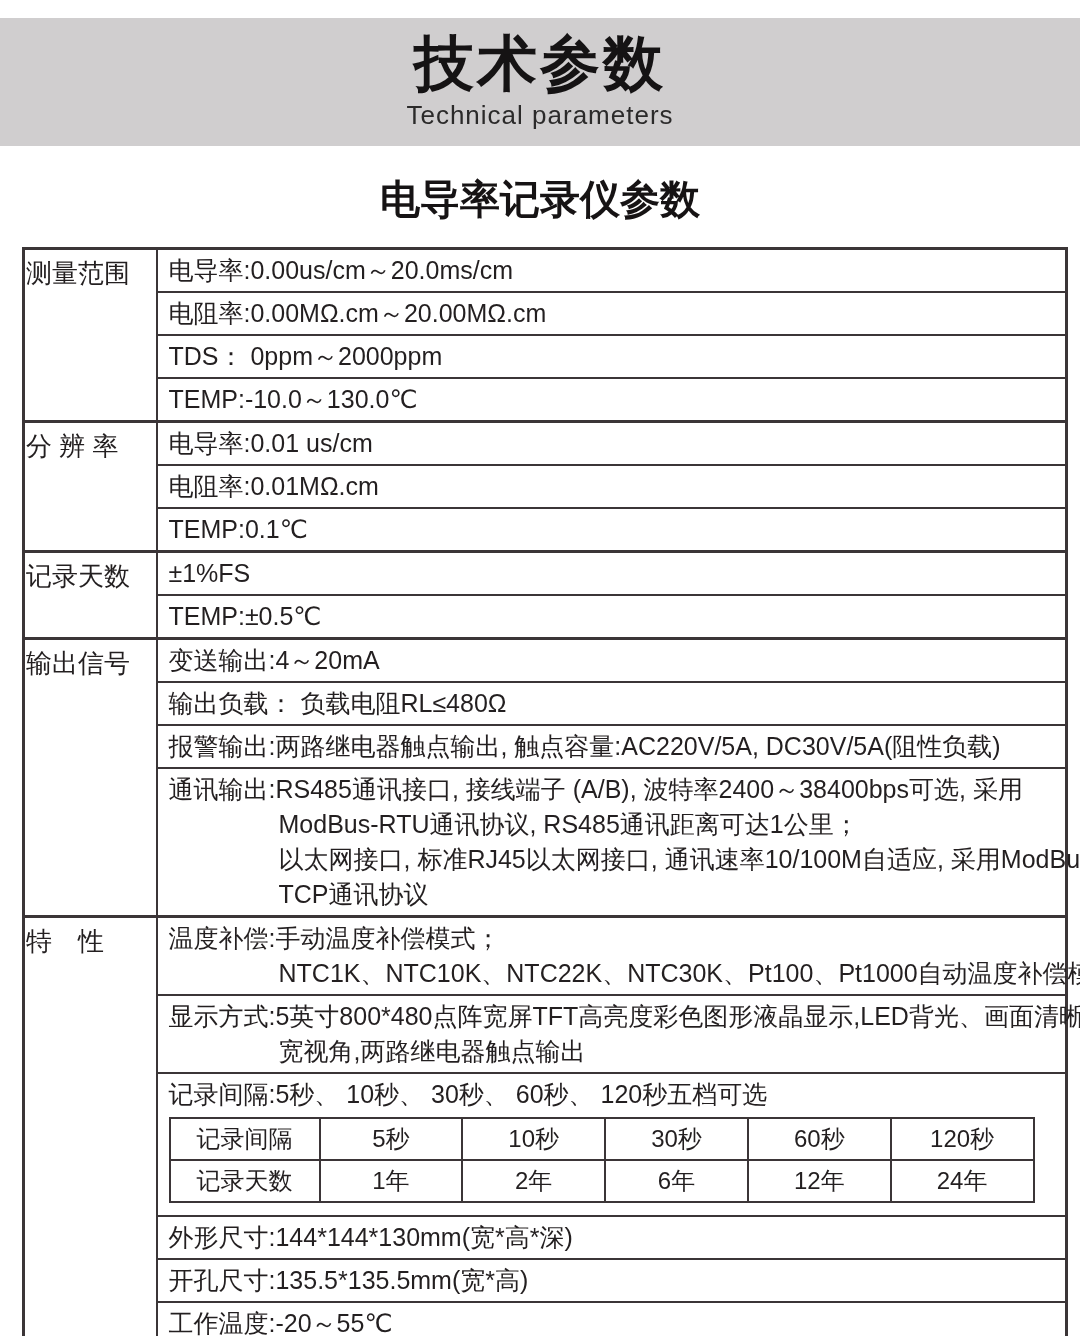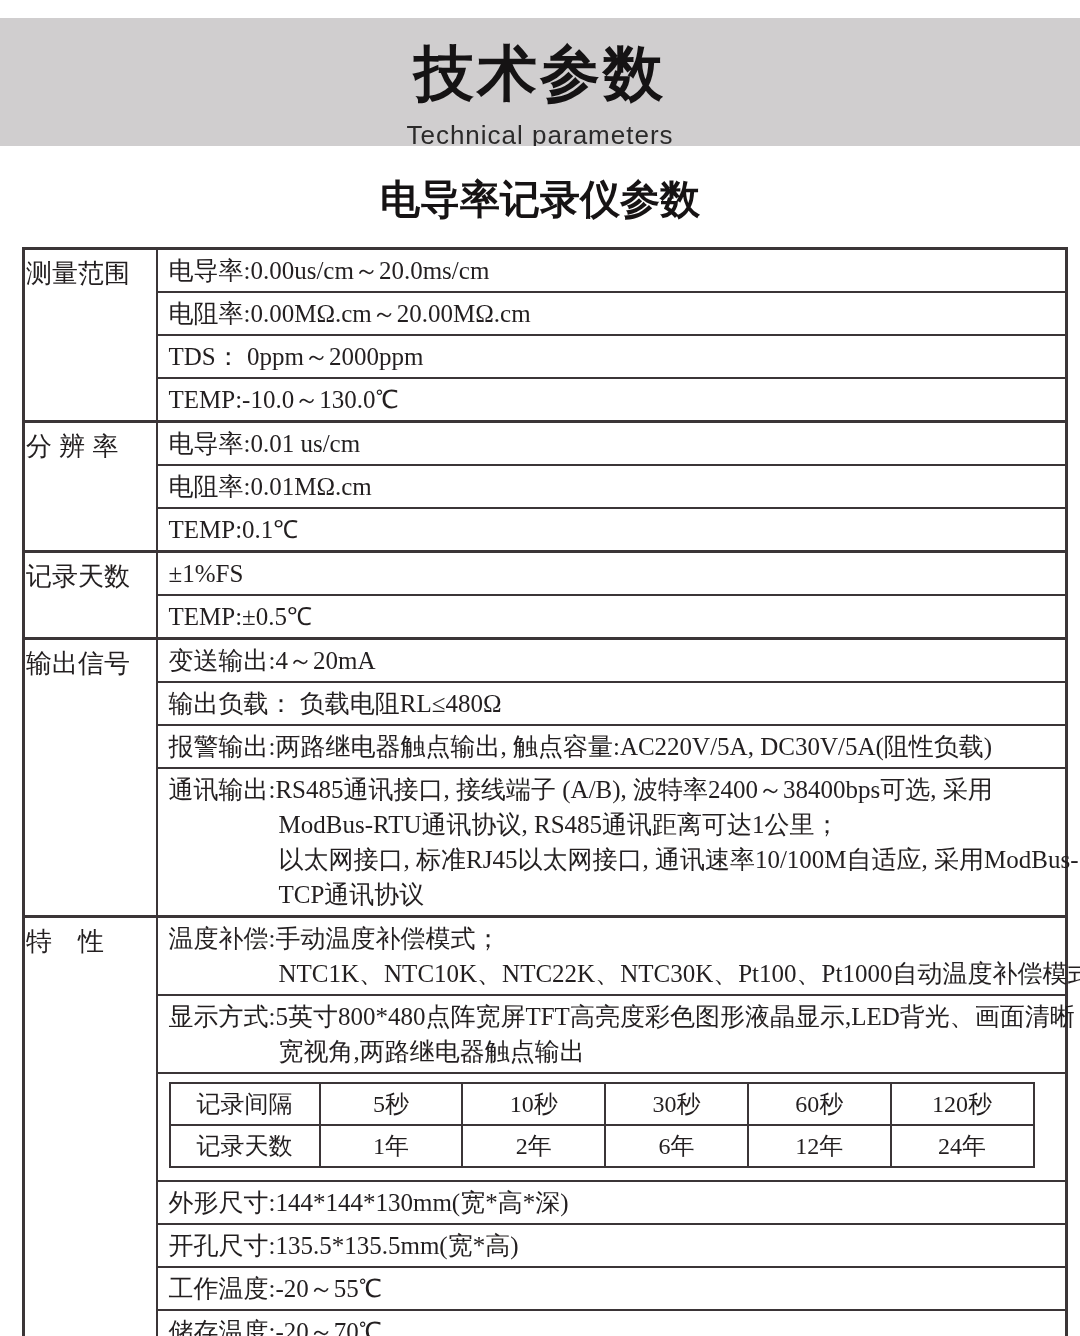--- a/index.html
+++ b/index.html
@@ -20,21 +20,21 @@
     margin-top:18px;
     height:128px;
     background:var(--banner);
     text-align:center;
     overflow:hidden;
   }
   .banner .title{
     font-size:60px;
     font-weight:bold;
     letter-spacing:3px;
-    margin:14px;
+    margin:4px;
     padding-top:10px;
     line-height:64px;
     color:#151314;
   }
   .banner .subtitle{
     font-size:26px;
     line-height:30px;
     margin-top:2px;
     color:#2b2a2a;
     letter-spacing:1px;
@@ -66,21 +66,20 @@
     text-align:left;
     font-size:26px;
     padding-top:6px;
     line-height:34px;
     color:var(--txt);
   }
   td.val{
     padding:3px 8px 3px 11px;
     font-size:25px;
     color:var(--txt);
-    font-family:Liberation Serif, serif;
   }
   td.val .ln{
     line-height:35px;
     white-space:nowrap;
   }
   td.val .cont{
     padding-left:110px;
   }
   
   table.inner{
@@ -201,20 +200,21 @@
       </td>
     </tr>
     <tr>
       <td class="val">
         <div class="ln">显示方式:5英寸800*480点阵宽屏TFT高亮度彩色图形液晶显示,LED背光、画面清晰</div>
         <div class="ln cont">宽视角,两路继电器触点输出</div>
       </td>
     </tr>
     <tr>
       <td class="val">
+        <div class="ln">记录间隔:5秒、 10秒、 30秒、 60秒、 120秒五档可选</div>
         <table class="inner">
           <colgroup>
               <col style="width:150px">
               <col>
               <col>
               <col>
               <col>
               <col>
             </colgroup>
           <tbody>

